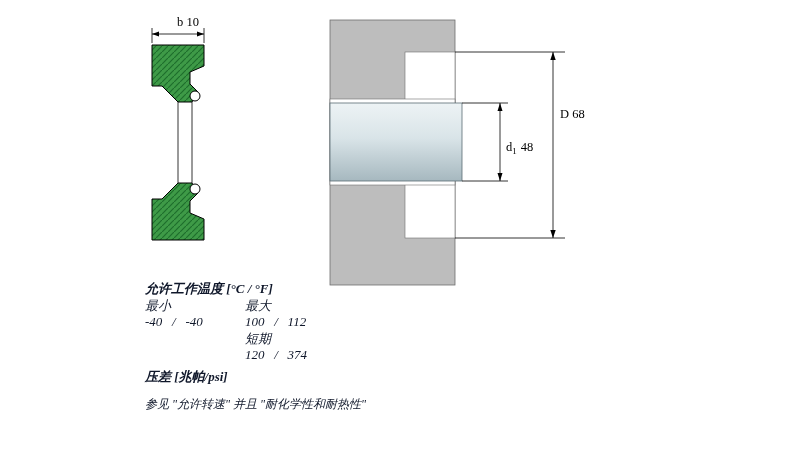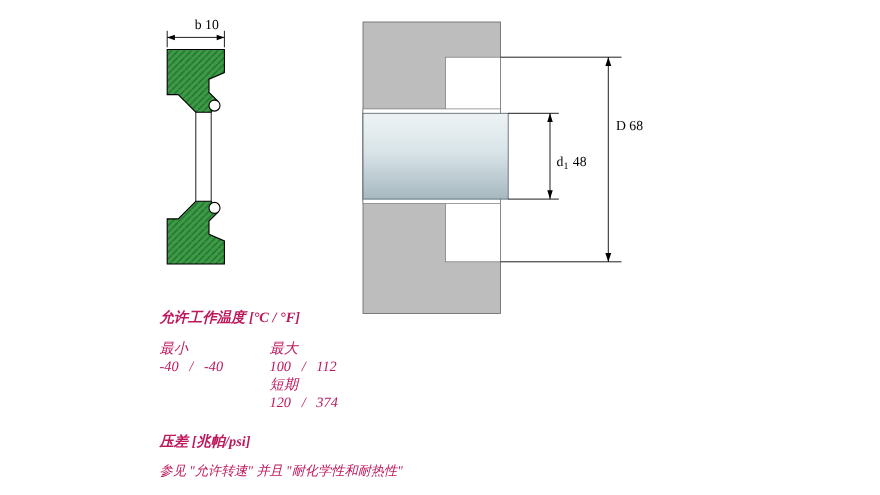--- a/index.html
+++ b/index.html
@@ -1,27 +1,27 @@
 <!DOCTYPE html>
 <html><head>
 <meta charset="utf-8">
 <style>
   html,body{margin:0;padding:0;background:#ffffff;}
   .page{position:relative;width:800px;height:450px;background:#ffffff;overflow:hidden;
-        font-family:"Liberation Serif","DejaVu Serif",serif;color:#be185d;}
+        font-family:"Liberation Serif","DejaVu Serif",serif;color:#0f172a;}
   svg{position:absolute;overflow:visible;}
   #seal-svg{left:132px;top:10px;}
   #mount-svg{left:320px;top:15px;}
   svg text{font-family:"Liberation Serif","DejaVu Serif",serif;font-size:12.5px;fill:#000;}
   .spec{position:absolute;font-size:13px;line-height:16.5px;font-style:italic;}
   .spec .title{font-weight:bold;}
-  .cols{display:flex;margin-top:11px;}
+  .cols{display:flex;}
   .c1{width:100px;}
   .pre{white-space:pre;}
-  .pressure-title{margin-top:18px;}
+  .pressure-title{margin-top:5px;}
   .footnote{margin-top:11px;font-size:12px;}
   #left-spec{left:145px;top:281px;width:360px;}
   #right-spec{left:515px;top:281px;width:275px;}
 </style>
 </head>
 <body>
 
 <div class="page">
 
   <svg id="seal-svg" width="90" height="245" viewBox="0 0 90 245">

